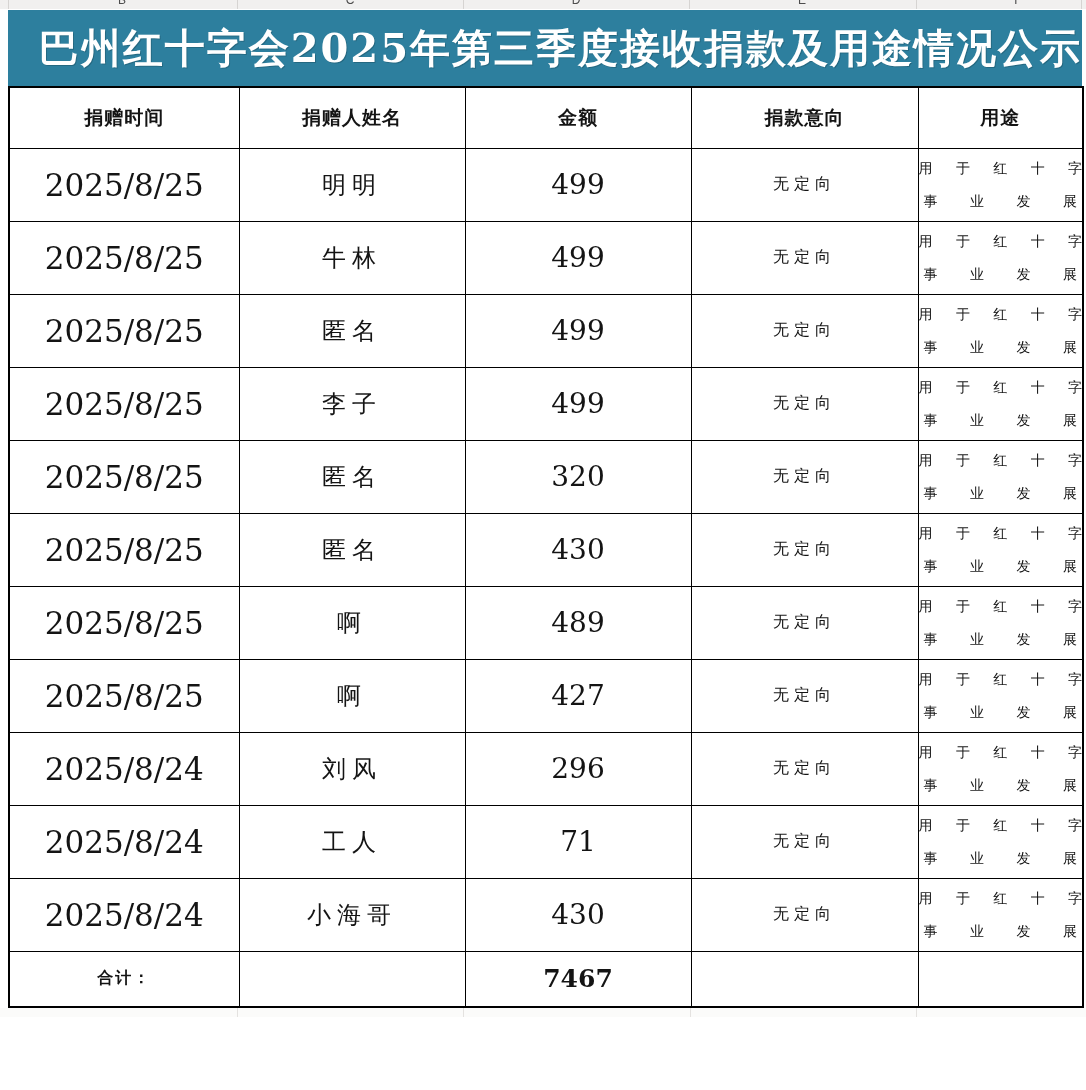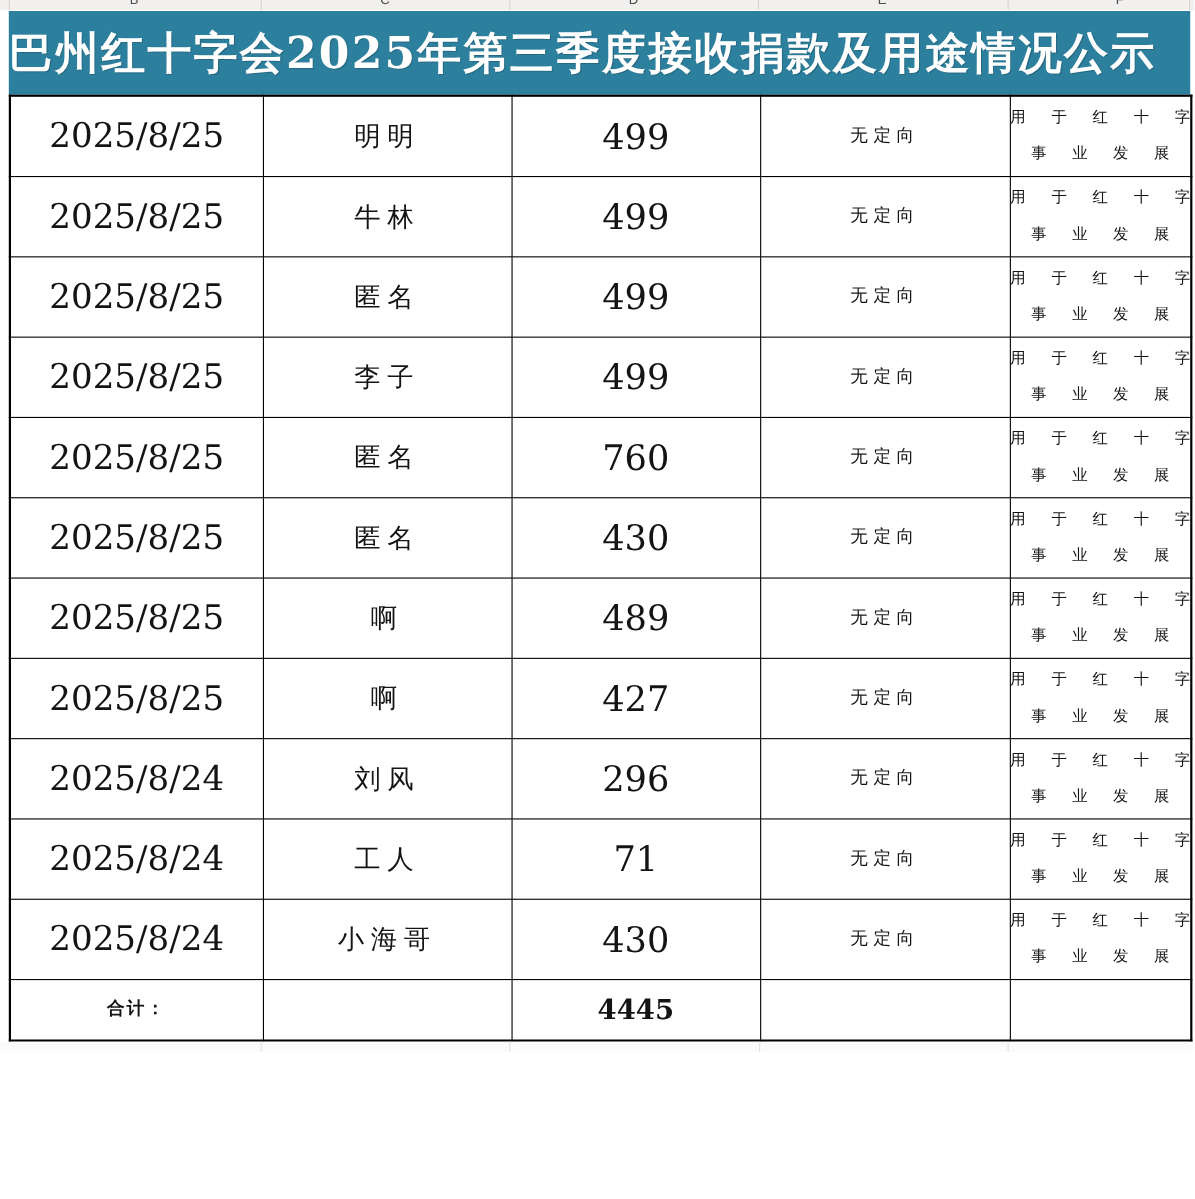--- a/index.html
+++ b/index.html
@@ -14,46 +14,46 @@
   }
   .col-letter{
     position:absolute;top:-7px;width:24px;text-align:center;
     font-family:"Liberation Sans","DejaVu Sans",sans-serif;
     font-size:12px;color:#4d4d4d;line-height:14px;
   }
   .col-strip .vdiv{position:absolute;top:0;bottom:0;width:1px;background:#d6d4d2;}
   
   .title-bar{
     margin-left:8px;width:1074px;height:76px;background:#2d7f9e;
-    display:flex;align-items:center;justify-content:flex-start;box-sizing:border-box;
+    display:flex;align-items:center;justify-content:flex-end;box-sizing:border-box;
   }
   .title-text{
     color:#ffffff;font-size:40px;font-weight:bold;letter-spacing:2px;
     white-space:nowrap;text-shadow:1px 1px 0 rgba(0,0,0,0.18);
   }
   
   table.donation{
     margin-left:8px;width:1074px;border-collapse:collapse;table-layout:fixed;
     border:2px solid #000000;
   }
   table.donation th,table.donation td{
     border:1px solid #000000;text-align:center;vertical-align:middle;
     color:#141414;overflow:hidden;padding:0;
   }
   tr.header-row{height:61px;}
   tr.data-row{height:73px;}
   tr.total-row{height:56px;}
   th.hcell{font-size:19px;font-weight:bold;letter-spacing:1px;}
   td.c-date{font-size:31px;}
   td.c-name{font-size:24px;letter-spacing:6px;}
-  td.c-amount{font-size:32px;margin-top:32px;}
+  td.c-amount{font-size:28px;margin-top:32px;}
   td.c-intent{font-size:16px;letter-spacing:5px;}
   td.c-usage{font-size:14px;padding:0 11px;}
   .uline{display:block;text-align:justify;text-align-last:justify;line-height:33px;}
-  .uline.second{padding:0 19px;}
+  .uline.second{padding:0 5px;}
   tr.total-row td{font-weight:bold;}
   td.c-total-label{font-size:16px;letter-spacing:2px;}
   td.c-total-amount{font-size:25px;}
   
   .bottom-strip{position:relative;width:1086px;height:9px;background:#fbfbfa;}
   .bottom-strip .vdiv{position:absolute;top:0;bottom:0;width:1px;background:#e4e2e0;}
 </style>
 </head>
 <body>
 
@@ -79,20 +79,27 @@
 
   <table class="donation">
     <colgroup>
       <col style="width:230px">
         <col style="width:226px">
         <col style="width:226px">
         <col style="width:227px">
         <col style="width:165px">
     </colgroup>
     <tbody>
+        <tr class="header-row">
+      <th class="hcell">捐赠时间</th>
+      <th class="hcell">捐赠人姓名</th>
+      <th class="hcell">金额</th>
+      <th class="hcell">捐款意向</th>
+      <th class="hcell">用途</th>
+    </tr>
 
     <tr class="data-row">
       <td class="c-date">2025/8/25</td>
       <td class="c-name">明明</td>
       <td class="c-amount">499</td>
       <td class="c-intent">无定向</td>
       <td class="c-usage">
         <span class="uline">用于红十字</span>
         <span class="uline second">事业发展</span>
       </td>
@@ -123,21 +130,21 @@
       <td class="c-amount">499</td>
       <td class="c-intent">无定向</td>
       <td class="c-usage">
         <span class="uline">用于红十字</span>
         <span class="uline second">事业发展</span>
       </td>
     </tr>
     <tr class="data-row">
       <td class="c-date">2025/8/25</td>
       <td class="c-name">匿名</td>
-      <td class="c-amount">760</td>
+      <td class="c-amount">320</td>
       <td class="c-intent">无定向</td>
       <td class="c-usage">
         <span class="uline">用于红十字</span>
         <span class="uline second">事业发展</span>
       </td>
     </tr>
     <tr class="data-row">
       <td class="c-date">2025/8/25</td>
       <td class="c-name">匿名</td>
       <td class="c-amount">430</td>
@@ -194,21 +201,21 @@
       <td class="c-intent">无定向</td>
       <td class="c-usage">
         <span class="uline">用于红十字</span>
         <span class="uline second">事业发展</span>
       </td>
     </tr>
 
     <tr class="total-row">
       <td class="c-total-label">合计：</td>
       <td class="c-empty"></td>
-      <td class="c-total-amount">4445</td>
+      <td class="c-total-amount">7467</td>
       <td class="c-empty"></td>
       <td class="c-empty"></td>
     </tr>
   </tbody>
     </table>
 
   <div class="bottom-strip">
     <i class="vdiv" style="left:237px"></i>
     <i class="vdiv" style="left:463px"></i>
     <i class="vdiv" style="left:690px"></i>

